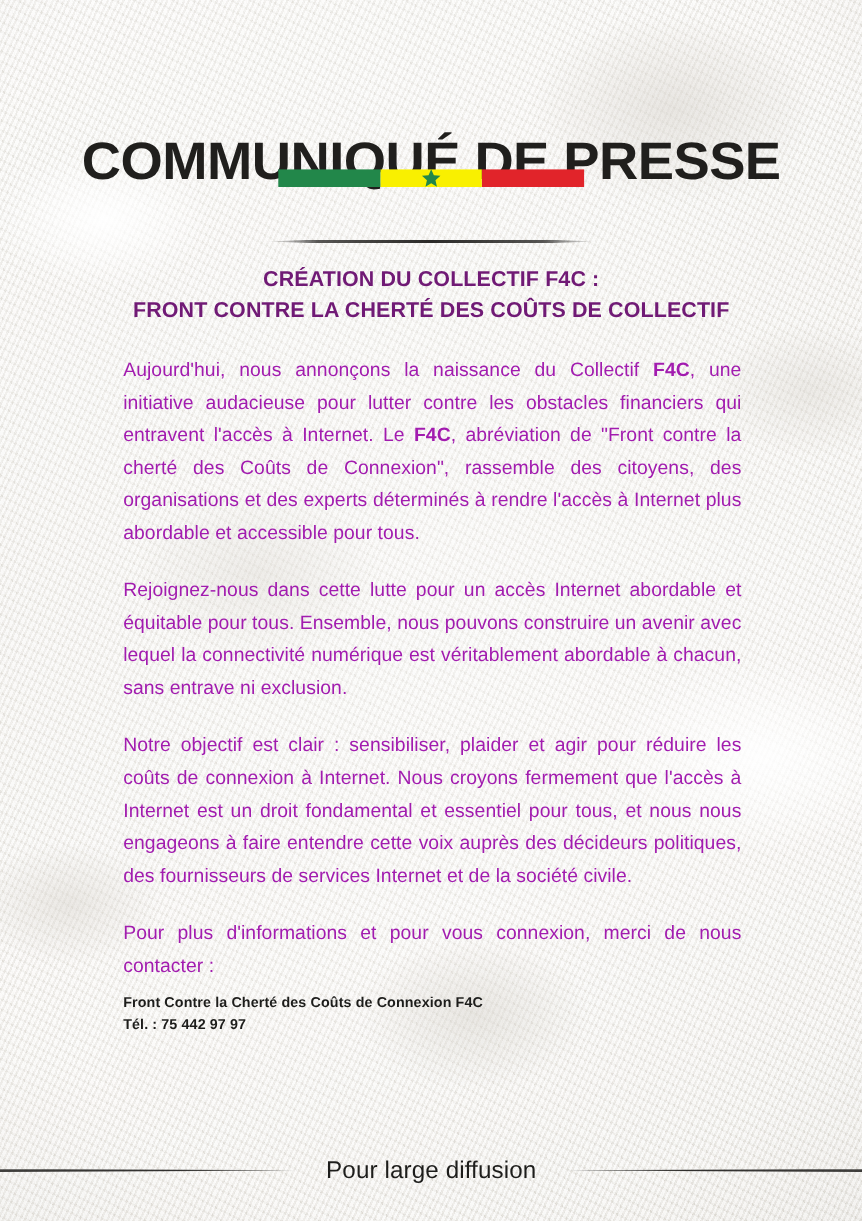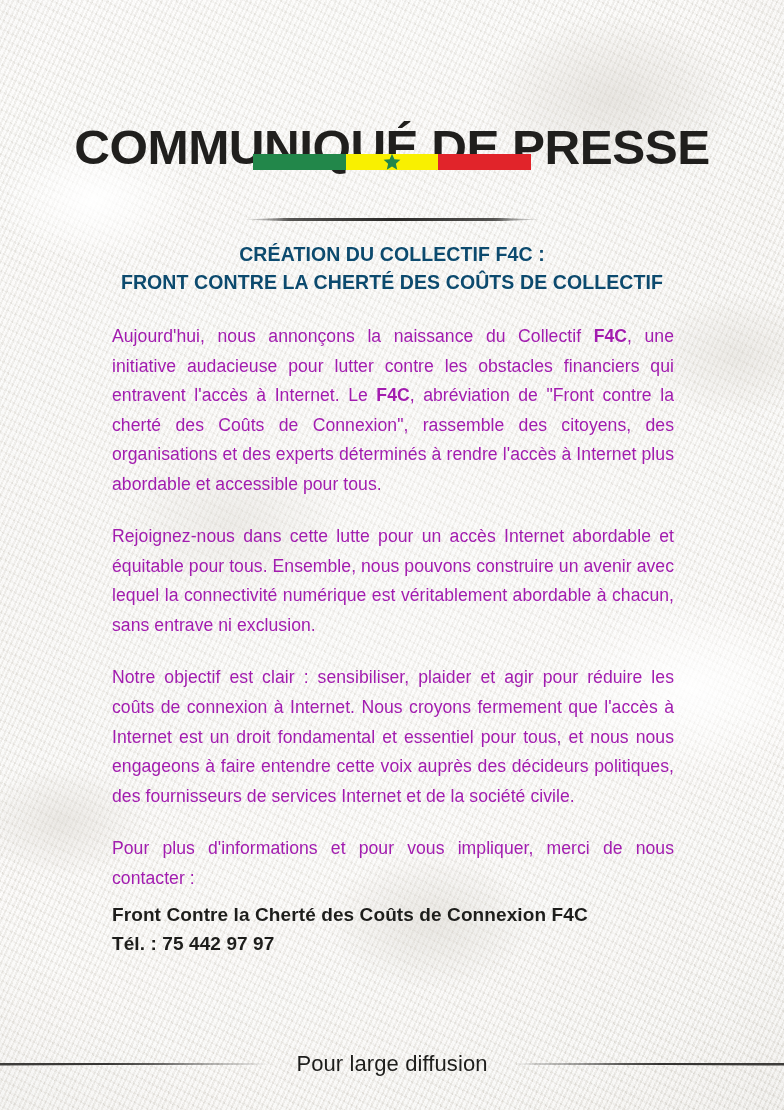--- a/index.html
+++ b/index.html
@@ -121,21 +121,21 @@
   .subtitle {
     position: absolute;
     top: 241px;
     left: 0;
     right: 0;
     text-align: center;
     font-size: 19.5px;
     line-height: 1.42;
     font-weight: 800;
     letter-spacing: 0.1px;
-    color: #0c4a6e;
+    color: #701a75;
   }
   .subtitle .sub-line { display: block; white-space: nowrap; }
 
   
   .body-block {
     position: absolute;
     top: 322px;
     left: 112px;
     width: 562px;
   }
@@ -150,21 +150,21 @@
   }
   .para:last-child { margin-bottom: 0; }
   .para b { font-weight: 800; }
 
   
   .contact {
     position: absolute;
     top: 901px;
     left: 112px;
     width: 562px;
-    font-size: 19px;
+    font-size: 13px;
     line-height: 1.52;
     font-weight: 800;
     color: #1d1d1b;
     letter-spacing: 0.1px;
   }
   .contact div { white-space: nowrap; }
 
   
   .footer {
     position: absolute;
@@ -232,21 +232,21 @@
 
   <div class="subtitle">
     <span class="sub-line">CRÉATION DU COLLECTIF F4C :</span>
     <span class="sub-line">FRONT CONTRE LA CHERTÉ DES COÛTS DE COLLECTIF</span>
   </div>
 
   <div class="body-block">
     <p class="para">Aujourd'hui, nous annonçons la naissance du Collectif <b>F4C</b>, une initiative audacieuse pour lutter contre les obstacles financiers qui entravent l'accès à Internet. Le <b>F4C</b>, abréviation de "Front contre la cherté des Coûts de Connexion", rassemble des citoyens, des organisations et des experts déterminés à rendre l'accès à Internet plus abordable et accessible pour tous.</p>
     <p class="para">Rejoignez-nous dans cette lutte pour un accès Internet abordable et équitable pour tous. Ensemble, nous pouvons construire un avenir avec lequel la connectivité numérique est véritablement abordable à chacun, sans entrave ni exclusion.</p>
     <p class="para">Notre objectif est clair : sensibiliser, plaider et agir pour réduire les coûts de connexion à Internet. Nous croyons fermement que l'accès à Internet est un droit fondamental et essentiel pour tous, et nous nous engageons à faire entendre cette voix auprès des décideurs politiques, des fournisseurs de services Internet et de la société civile.</p>
-    <p class="para">Pour plus d'informations et pour vous impliquer, merci de nous contacter :</p>
+    <p class="para">Pour plus d'informations et pour vous connexion, merci de nous contacter :</p>
   </div>
 
   <div class="contact">
     <div>Front Contre la Cherté des Coûts de Connexion F4C</div>
     <div>Tél. : 75 442 97 97</div>
   </div>
 
   <div class="footer">
     <div class="footer-rule left"></div>
     <div class="footer-text">Pour large diffusion</div>

